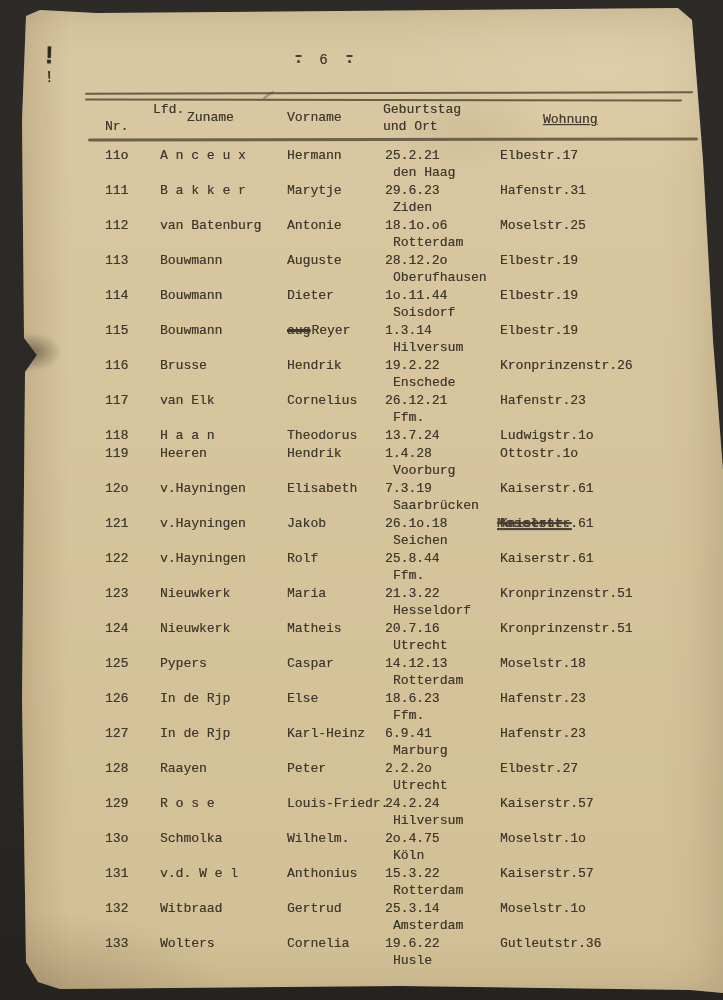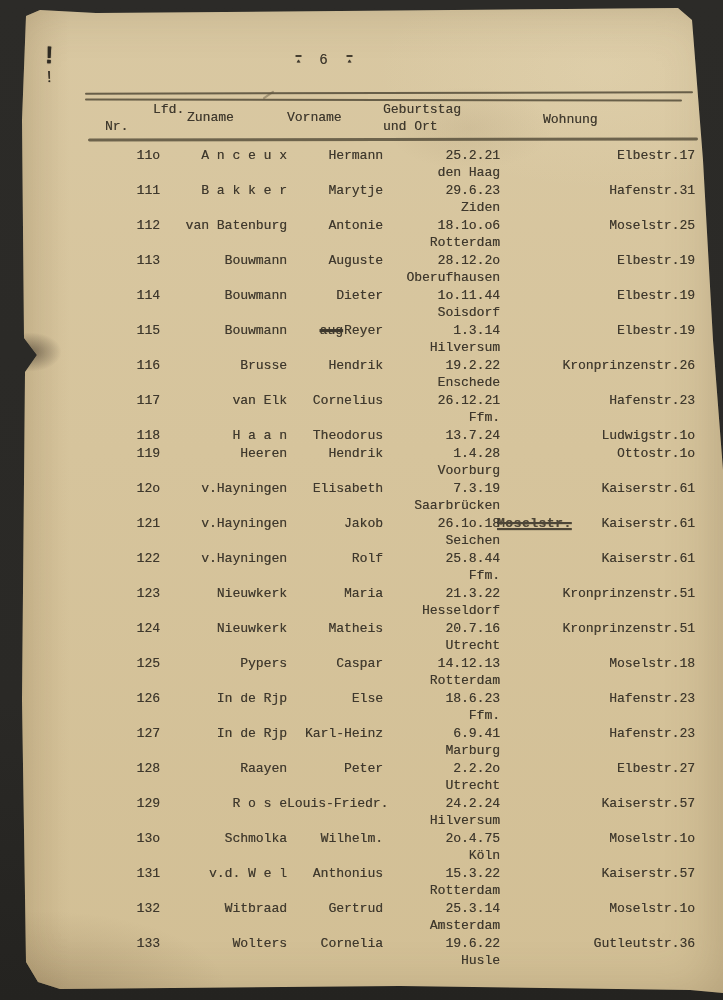--- a/index.html
+++ b/index.html
@@ -38,25 +38,25 @@
   .rule-top-a{left:85px;top:92px;width:608px;height:2px;transform:rotate(-.12deg);}
   .rule-top-b{left:85px;top:99px;width:597px;height:2px;transform:rotate(.08deg);}
   .rule-mid{left:88px;top:138px;width:610px;height:3px;opacity:.78;transform:rotate(-.1deg);}
   .pencil-mark{position:absolute;left:262px;top:94px;width:13px;height:2px;background:rgba(95,85,62,.45);transform:rotate(-35deg);border-radius:2px;}
 
   
   .hdr{position:absolute;}
   .h-lfd{left:105px;top:101px;margin-left:48px;} .h-nr{left:105px;top:118px;}
   .h-zuname{left:187px;top:109px;text-align:center;} .h-vorname{left:287px;top:109px;}
   .h-geb{left:383px;top:101px;} .h-ort{left:383px;top:118px;}
-  .h-wohnung{left:543px;top:111px;}
+  .h-wohnung{left:543px;top:111px;text-decoration:underline;}
 
   
   .tbody{position:absolute;left:105px;top:147px;width:600px;}
-  .row{display:grid;grid-template-columns:55px 127px 96px 117px 195px;margin-bottom:1px;text-align:right;}
+  .row{display:grid;grid-template-columns:55px 127px 96px 117px 195px;margin-bottom:1px;}
   .c{white-space:nowrap;}
   .ge{display:flex;flex-direction:column;}
   .ge .date{padding-left:2px;}
   .ge .ort{padding-left:10px;}
   .vstruck{text-decoration:line-through;text-decoration-thickness:2.5px;margin-right:1px;font-family:Liberation Mono, monospace;}
   .wo{position:relative;}
   .wstruck{position:absolute;left:-3px;top:0;text-decoration:underline line-through;text-decoration-thickness:2px;font-weight:bold;letter-spacing:.5px;opacity:.9;}
   
   .content{text-shadow:.3px .3px .4px rgba(62,52,36,.55);}
 </style>

